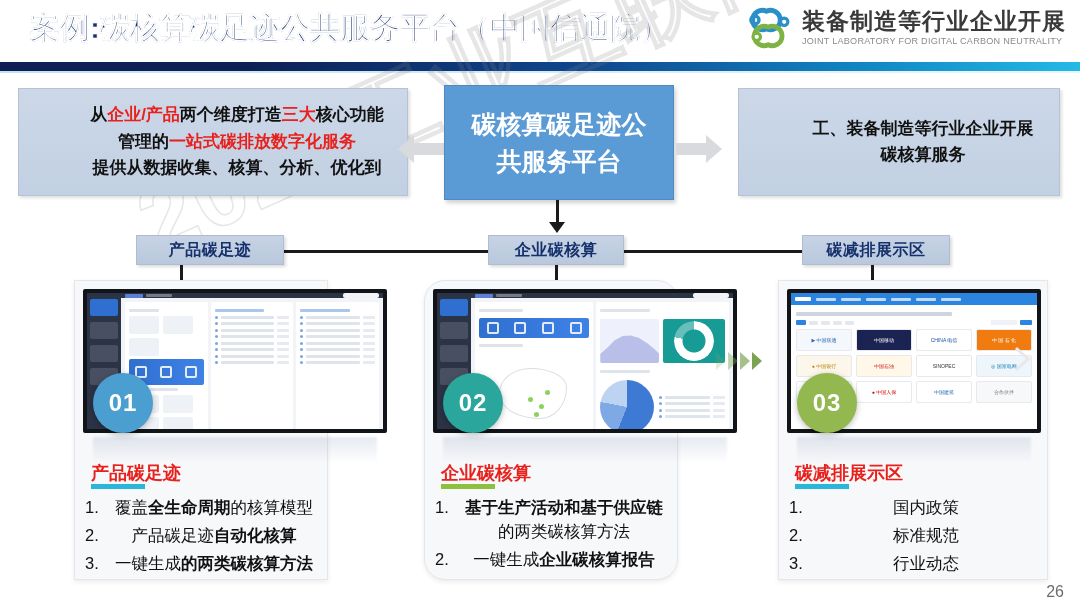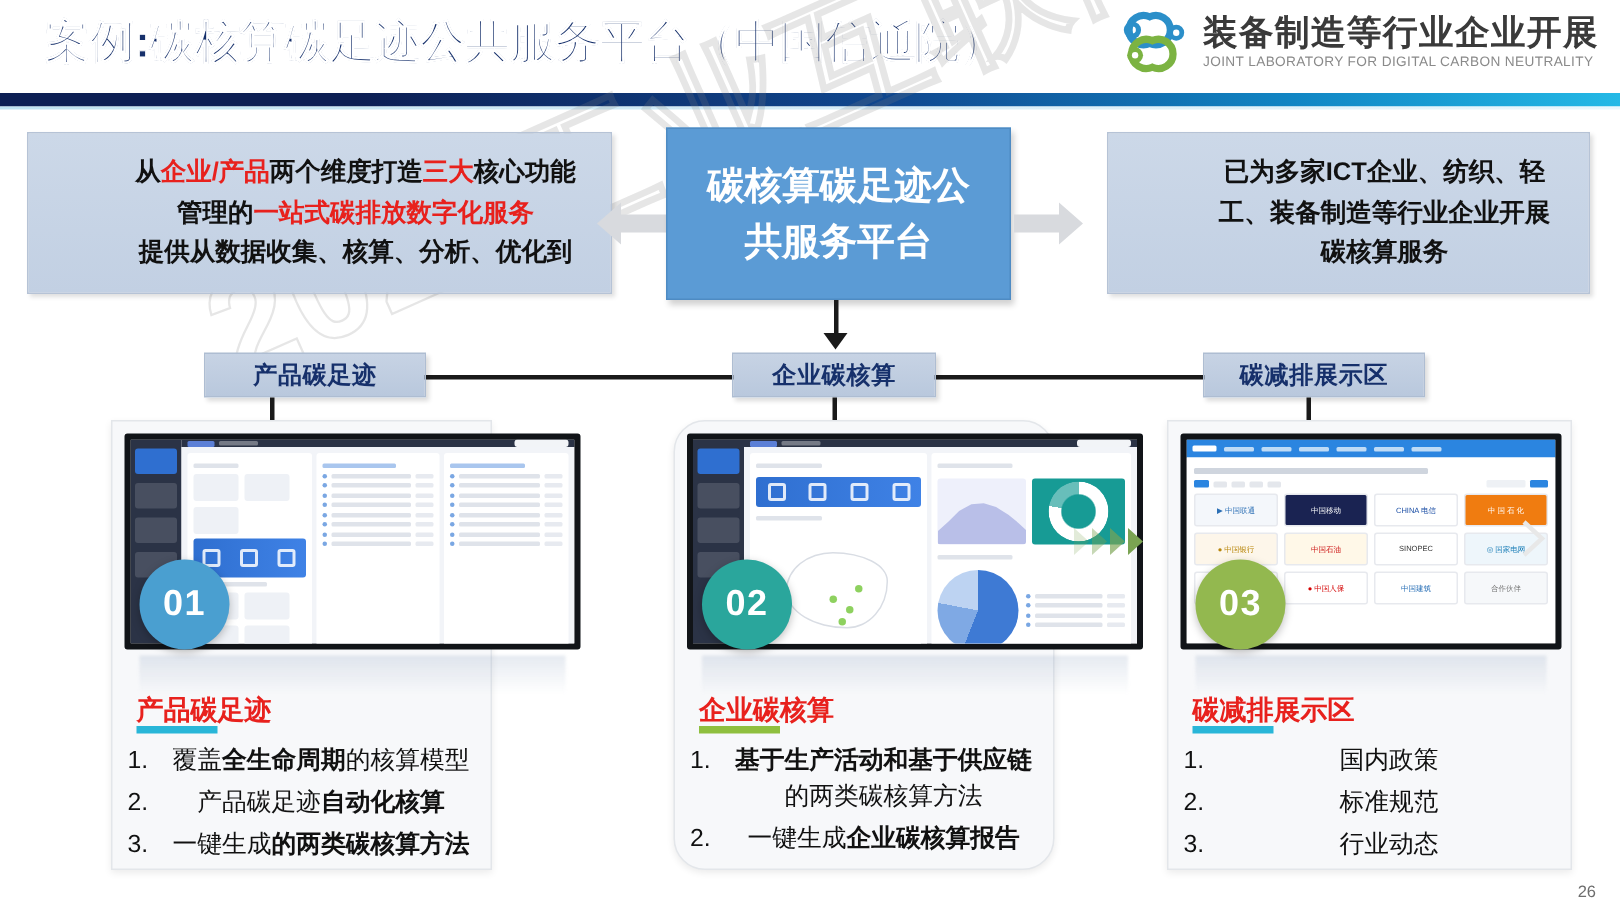--- a/index.html
+++ b/index.html
@@ -104,21 +104,21 @@
   .drophead.h2 { left:549px; }
   .drophead.h3 { left:865px; }
 
   
   .card {
     position:absolute; top:280px; width:254px; height:300px;
     background:#f7f8fa; border:1px solid #e3e6ea;
     box-shadow: 0 2px 5px rgba(0,0,0,0.08);
   }
   .card.c1 { left:74px; }
-  .card.c2 { left:449px;border-radius:21px; }
+  .card.c2 { left:424px;border-radius:21px; }
   .card.c3 { left:778px; }
   .card.c3 { width:270px; }
 
   .shot {
     position:absolute; left:8px; top:8px; width:304px; height:144px;
     background:#101418; border:4px solid #111418; border-radius:2px;
     overflow:hidden;
   }
   .card.c3 .shot { width:254px; }
   .shot-reflection {
@@ -199,21 +199,21 @@
   .card-list .txt { flex:1;text-align:center; }
   .card-list b { font-weight:700; }
 
   
   .chevrons { position:absolute; top:352px; display:flex; gap:2px; }
   .chev { width:0; height:0; border-top:9px solid transparent; border-bottom:9px solid transparent; }
   .chevrons.g1 { left:716px; }
   .chev.g { border-left:10px solid #7aa352; }
   .arrow-end { position:absolute; left:1010px; top:344px; }
 
-  .page-num { position:absolute; right:16px; bottom:6px; font-size:11px; color:#6d6d6d; }
+  .page-num { position:absolute; right:16px; bottom:6px; font-size:16px; color:#6d6d6d; }
 </style>
 </head>
 <body>
 
 <div id="slide">
 
   <div class="header">
     <div class="header-title">案例:碳核算碳足迹公共服务平台（中国信通院）</div>
 
     <div class="logo-wrap">
@@ -251,21 +251,20 @@
   <div class="center-box" id="centerBox">
       <div class="ln">碳核算碳足迹公</div>
       <div class="ln">共服务平台</div>
     </div>
 
   <svg class="arrow-r" viewBox="0 0 46 36">
     <polygon points="46,18 30,4 30,12 0,12 0,24 30,24 30,32" fill="#d8dade"></polygon>
   </svg>
 
   <div class="callout right" id="calloutRight">
-      <div class="ln"><span>已为多家ICT企业、纺织、轻</span></div>
       <div class="ln"><span>工、装备制造等行业企业开展</span></div>
       <div class="ln"><span>碳核算服务</span></div>
     </div>
 
   <div class="center-drop"></div>
   <div class="center-drop-head"></div>
 
   <div class="hline"></div>
   <div class="badge b1">产品碳足迹</div>
   <div class="badge b2">企业碳核算</div>

